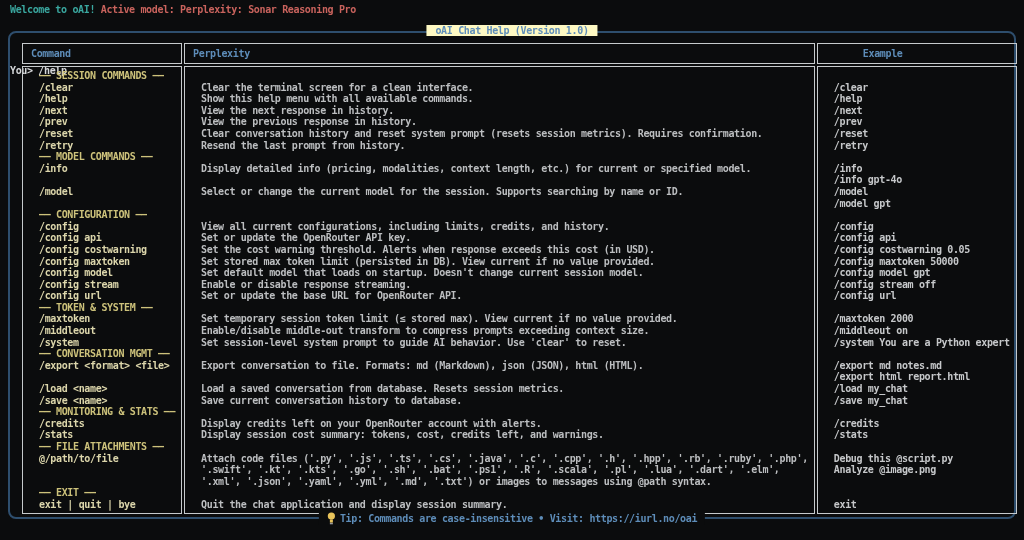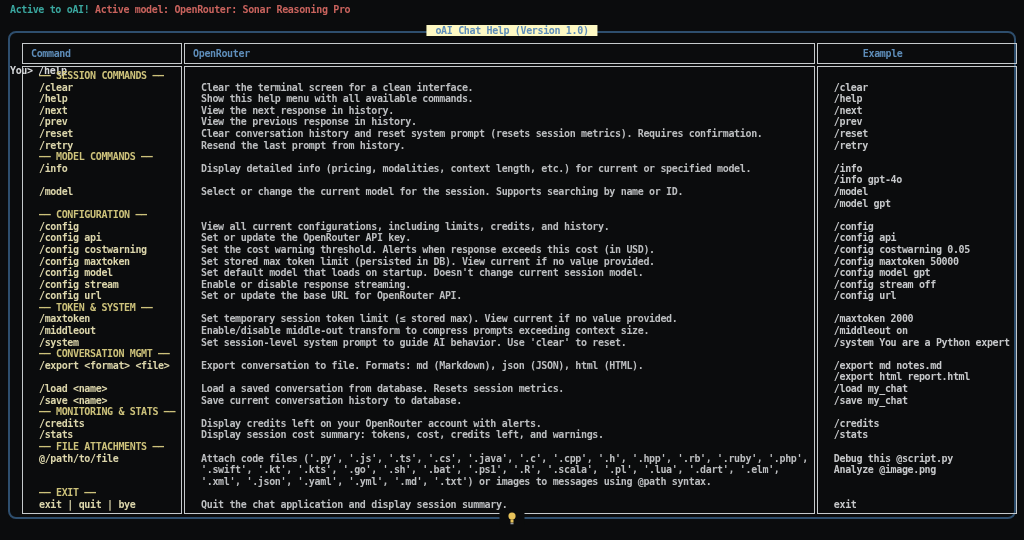--- a/index.html
+++ b/index.html
@@ -71,42 +71,43 @@
   
   .input-line { top:525px; color:#d6d8da;margin-top:24px; }
   .cursor {
     display:inline-block; width:8px; height:13px;
     background:#e8e8e8; margin-left:7px; vertical-align:text-bottom;
   }
 </style>
 </head>
 <body>
 
-<div class="line welcome-line"><span class="teal">Active to oAI!</span><span> </span><span class="red">Active model: OpenRouter: Sonar Reasoning Pro</span></div>
+<div class="line welcome-line"><span class="teal">Welcome to oAI!</span><span> </span><span class="red">Active model: Perplexity: Sonar Reasoning Pro</span></div>
 
 <div class="line history-line">You&gt; /help</div>
 
 <div class="help-box">
   <div class="box-title">oAI Chat Help (Version 1.0)</div>
 
   <div class="tbl">
     <div class="tr">
       <div class="td th col-cmd">Command</div>
-      <div class="td th">OpenRouter</div>
+      <div class="td th">Perplexity</div>
       <div class="td th col-ex">Example</div>
     </div>
     <div class="tr body-row">
       <div class="td cmd-col" id="col-cmd"><div class="ln section">—— SESSION COMMANDS ——</div><div class="ln">/clear</div><div class="ln">/help</div><div class="ln">/next</div><div class="ln">/prev</div><div class="ln">/reset</div><div class="ln">/retry</div><div class="ln section">—— MODEL COMMANDS ——</div><div class="ln">/info</div><div class="ln">&nbsp;</div><div class="ln">/model</div><div class="ln">&nbsp;</div><div class="ln section">—— CONFIGURATION ——</div><div class="ln">/config</div><div class="ln">/config api</div><div class="ln">/config costwarning</div><div class="ln">/config maxtoken</div><div class="ln">/config model</div><div class="ln">/config stream</div><div class="ln">/config url</div><div class="ln section">—— TOKEN &amp; SYSTEM ——</div><div class="ln">/maxtoken</div><div class="ln">/middleout</div><div class="ln">/system</div><div class="ln section">—— CONVERSATION MGMT ——</div><div class="ln">/export &lt;format&gt; &lt;file&gt;</div><div class="ln">&nbsp;</div><div class="ln">/load &lt;name&gt;</div><div class="ln">/save &lt;name&gt;</div><div class="ln section">—— MONITORING &amp; STATS ——</div><div class="ln">/credits</div><div class="ln">/stats</div><div class="ln section">—— FILE ATTACHMENTS ——</div><div class="ln">@/path/to/file</div><div class="ln">&nbsp;</div><div class="ln">&nbsp;</div><div class="ln section">—— EXIT ——</div><div class="ln">exit | quit | bye</div></div>
       <div class="td desc-col" id="col-desc"><div class="ln">&nbsp;</div><div class="ln">Clear the terminal screen for a clean interface.</div><div class="ln">Show this help menu with all available commands.</div><div class="ln">View the next response in history.</div><div class="ln">View the previous response in history.</div><div class="ln">Clear conversation history and reset system prompt (resets session metrics). Requires confirmation.</div><div class="ln">Resend the last prompt from history.</div><div class="ln">&nbsp;</div><div class="ln">Display detailed info (pricing, modalities, context length, etc.) for current or specified model.</div><div class="ln">&nbsp;</div><div class="ln">Select or change the current model for the session. Supports searching by name or ID.</div><div class="ln">&nbsp;</div><div class="ln">&nbsp;</div><div class="ln">View all current configurations, including limits, credits, and history.</div><div class="ln">Set or update the OpenRouter API key.</div><div class="ln">Set the cost warning threshold. Alerts when response exceeds this cost (in USD).</div><div class="ln">Set stored max token limit (persisted in DB). View current if no value provided.</div><div class="ln">Set default model that loads on startup. Doesn't change current session model.</div><div class="ln">Enable or disable response streaming.</div><div class="ln">Set or update the base URL for OpenRouter API.</div><div class="ln">&nbsp;</div><div class="ln">Set temporary session token limit (≤ stored max). View current if no value provided.</div><div class="ln">Enable/disable middle-out transform to compress prompts exceeding context size.</div><div class="ln">Set session-level system prompt to guide AI behavior. Use 'clear' to reset.</div><div class="ln">&nbsp;</div><div class="ln">Export conversation to file. Formats: md (Markdown), json (JSON), html (HTML).</div><div class="ln">&nbsp;</div><div class="ln">Load a saved conversation from database. Resets session metrics.</div><div class="ln">Save current conversation history to database.</div><div class="ln">&nbsp;</div><div class="ln">Display credits left on your OpenRouter account with alerts.</div><div class="ln">Display session cost summary: tokens, cost, credits left, and warnings.</div><div class="ln">&nbsp;</div><div class="ln">Attach code files ('.py', '.js', '.ts', '.cs', '.java', '.c', '.cpp', '.h', '.hpp', '.rb', '.ruby', '.php',</div><div class="ln">'.swift', '.kt', '.kts', '.go', '.sh', '.bat', '.ps1', '.R', '.scala', '.pl', '.lua', '.dart', '.elm',</div><div class="ln">'.xml', '.json', '.yaml', '.yml', '.md', '.txt') or images to messages using @path syntax.</div><div class="ln">&nbsp;</div><div class="ln">Quit the chat application and display session summary.</div></div>
       <div class="td ex-col" id="col-ex"><div class="ln">&nbsp;</div><div class="ln">/clear</div><div class="ln">/help</div><div class="ln">/next</div><div class="ln">/prev</div><div class="ln">/reset</div><div class="ln">/retry</div><div class="ln">&nbsp;</div><div class="ln">/info</div><div class="ln">/info gpt-4o</div><div class="ln">/model</div><div class="ln">/model gpt</div><div class="ln">&nbsp;</div><div class="ln">/config</div><div class="ln">/config api</div><div class="ln">/config costwarning 0.05</div><div class="ln">/config maxtoken 50000</div><div class="ln">/config model gpt</div><div class="ln">/config stream off</div><div class="ln">/config url</div><div class="ln">&nbsp;</div><div class="ln">/maxtoken 2000</div><div class="ln">/middleout on</div><div class="ln">/system You are a Python expert</div><div class="ln">&nbsp;</div><div class="ln">/export md notes.md</div><div class="ln">/export html report.html</div><div class="ln">/load my_chat</div><div class="ln">/save my_chat</div><div class="ln">&nbsp;</div><div class="ln">/credits</div><div class="ln">/stats</div><div class="ln">&nbsp;</div><div class="ln">Debug this @script.py</div><div class="ln">Analyze @image.png</div><div class="ln">&nbsp;</div><div class="ln">&nbsp;</div><div class="ln">exit</div></div>
     </div>
   </div>
 
   <div class="box-tip">
     <svg width="9" height="13" viewBox="0 0 9 13">
       <circle cx="4.5" cy="4" r="3.6" fill="#e8c35a"></circle>
       <rect x="3" y="7.4" width="3" height="3.2" fill="#e8c35a"></rect>
       <rect x="3" y="10.9" width="3" height="1.4" fill="#9a9a9a"></rect>
     </svg>
+    <span>Tip: Commands are case-insensitive • Visit: https://iurl.no/oai</span>
   </div>
 </div>
 
 <div class="line input-line"><span>You&gt;</span><span class="cursor"></span></div>
 
 </body></html>

